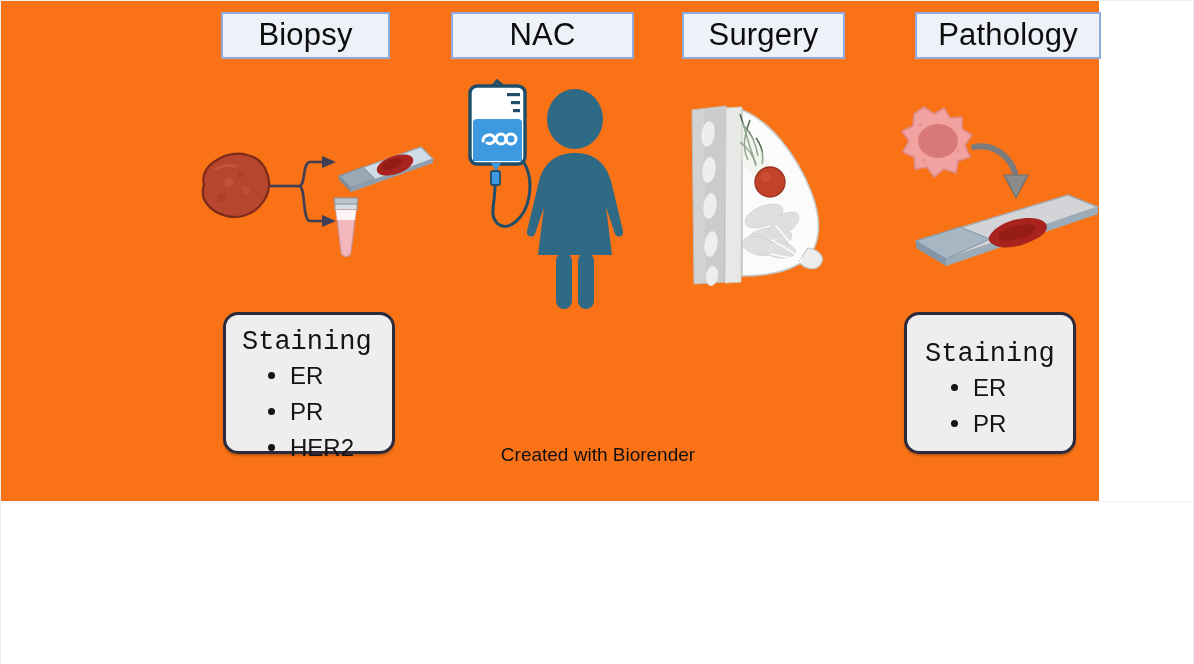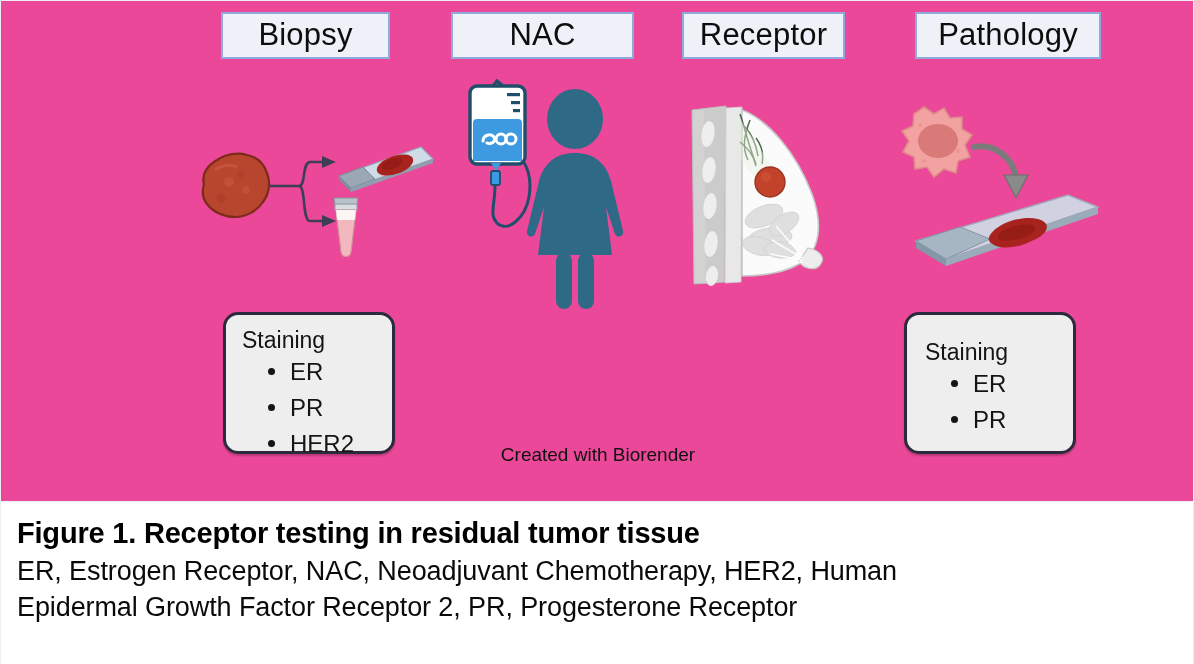--- a/index.html
+++ b/index.html
@@ -21,23 +21,23 @@
     box-sizing: border-box;
     border-top: 1px solid #eceef1;
     border-left: 1px solid #eceef1;
     border-right: 1px solid #eceef1;
   }
 
   
   #figure-panel {
     position: absolute;
     left: 0; top: 0;
-    width: 1194px;
+    width: 1098px;
     height: 500px;
-    background: #ec4899;
+    background: #f97316;
   }
 
   .stage-box {
     position: absolute;
     background: #eef1f8;
     border: 2px solid #8faadc;
     box-sizing: border-box;
     display: flex;
     align-items: center;
     justify-content: center;
@@ -60,23 +60,24 @@
   
   .staining-box {
     position: absolute;
     background: #eeeeee;
     border: 3px solid #2c2a3d;
     border-radius: 15px;
     box-sizing: border-box;
     box-shadow: 0 2px 2px rgba(0,0,0,0.22);
   }
   .staining-title {
-    font-size: 23px;
+    font-size: 27px;
     color: #141414;
     line-height: 1;
+    font-family: Liberation Mono, monospace;
   }
   .staining-list {
     list-style: none;
     margin: 8px 0 0 0;
     padding: 0 0 16px 26px;
   }
   .staining-list li {
     font-size: 24px;
     color: #141414;
     line-height: 1;
@@ -141,21 +142,21 @@
 
     <div class="stage-box" style="left:220px; top:11px; width:169px; height:47px;">
       <span>Biopsy</span>
     </div>
 
     <div class="stage-box" style="left:450px; top:11px; width:183px; height:47px;">
       <span>NAC</span>
     </div>
 
     <div class="stage-box" style="left:681px; top:11px; width:163px; height:47px;">
-      <span>Receptor</span>
+      <span>Surgery</span>
     </div>
 
     <div class="stage-box" style="left:914px; top:11px; width:186px; height:47px;">
       <span>Pathology</span>
     </div>
 
     <div class="illus" style="left:170px; top:125px; width:265px; height:145px;">
       <svg width="265" height="145" viewBox="0 0 265 145">
 
         <g>
@@ -360,19 +361,14 @@
         </ul>
       </div>
     </div>
 
     <div id="biorender-credit">Created with Biorender</div>
 
   </div>
 
   <div class="panel-divider"></div>
 
-  <div id="caption-block">
-    <div id="caption-title">Figure 1. Receptor testing in residual tumor tissue</div>
-    <div class="caption-line">ER, Estrogen Receptor, NAC, Neoadjuvant Chemotherapy, HER2, Human</div>
-    <div class="caption-line">Epidermal Growth Factor Receptor 2, PR, Progesterone Receptor</div>
-  </div>
 
 </div>
 
 </body></html>

